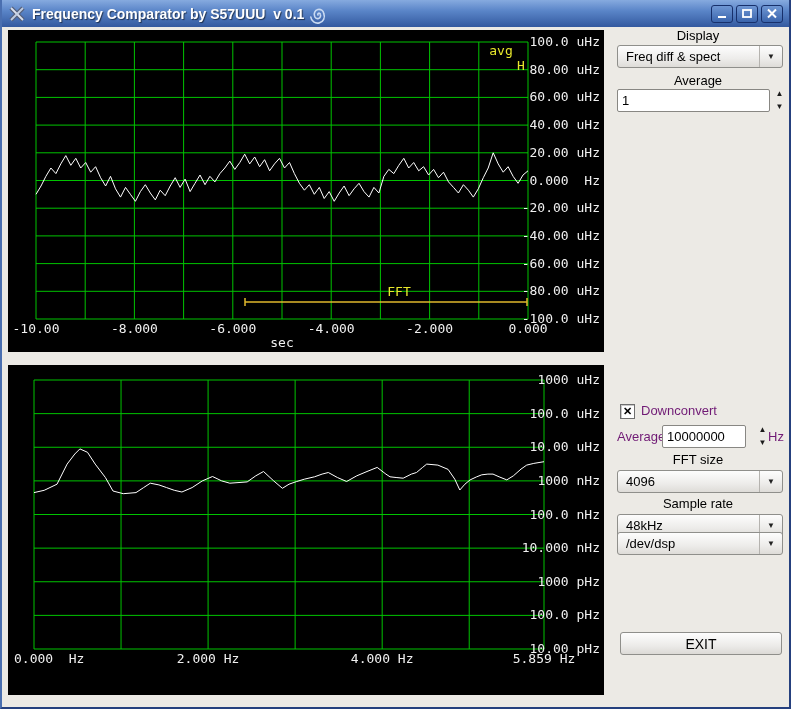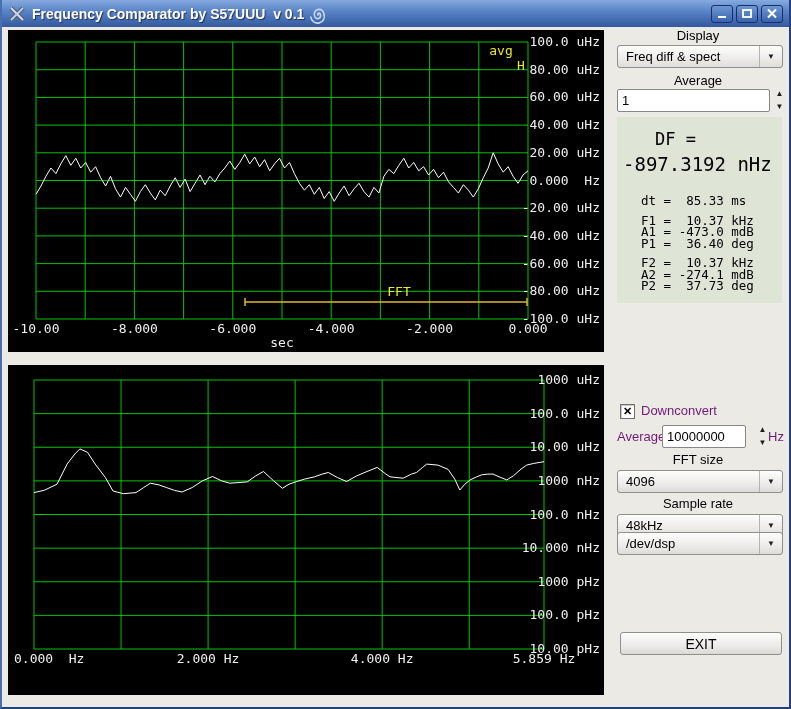--- a/index.html
+++ b/index.html
@@ -203,33 +203,20 @@
     <span class="combo-btn">▼</span>
   </div>
 
   <div class="ctl-label" style="top:73px;">Average</div>
   <input class="entry" style="left: 615px; top: 89px; width: 153px;" value="1">
   <div class="spin" style="left:771px;top:89px;">
     <span>▲</span>
     <span>▼</span>
   </div>
 
-  <div class="readout">
-    <div class="ro-df">DF =</div>
-    <div class="ro-dfval">-897.3192 nHz</div>
-    <div class="ro-lines" id="ro-lines">
-        <div class="ro-line">dt =  85.33 ms</div>
-        <div class="ro-line ro-gap">F1 =  10.37 kHz</div>
-        <div class="ro-line">A1 = -473.0 mdB</div>
-        <div class="ro-line">P1 =  36.40 deg</div>
-        <div class="ro-line ro-gap">F2 =  10.37 kHz</div>
-        <div class="ro-line">A2 = -274.1 mdB</div>
-        <div class="ro-line">P2 =  37.73 deg</div>
-      </div>
-  </div>
 
   <div class="checkbox">
     <span id="cb-mark">✕</span>
   </div>
   <div class="inline-lbl" style="left:639px;top:403px;">Downconvert</div>
 
   <div class="inline-lbl" style="left:615px;top:429px;">Average</div>
   <input class="entry" style="left: 660px; top: 425px; width: 84px;" value="10000000">
   <div class="spin" style="left:754px;top:425px;">
     <span>▲</span>

